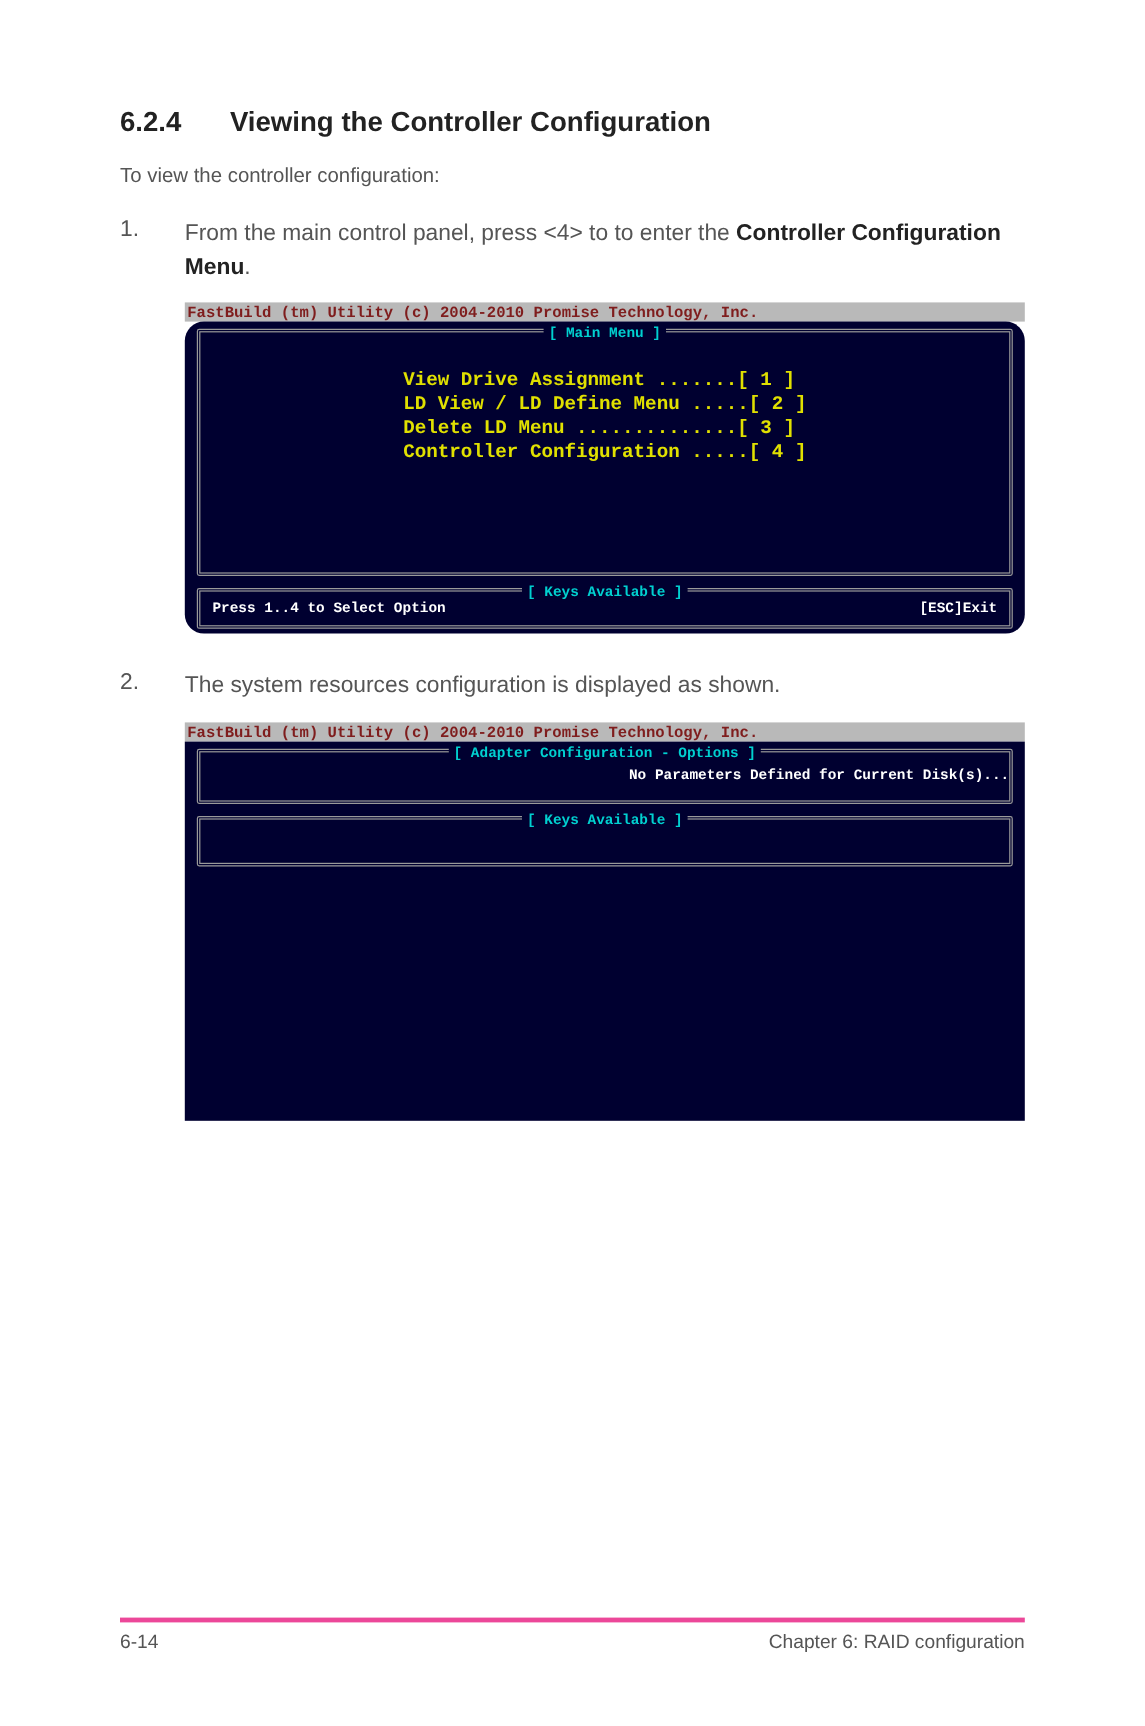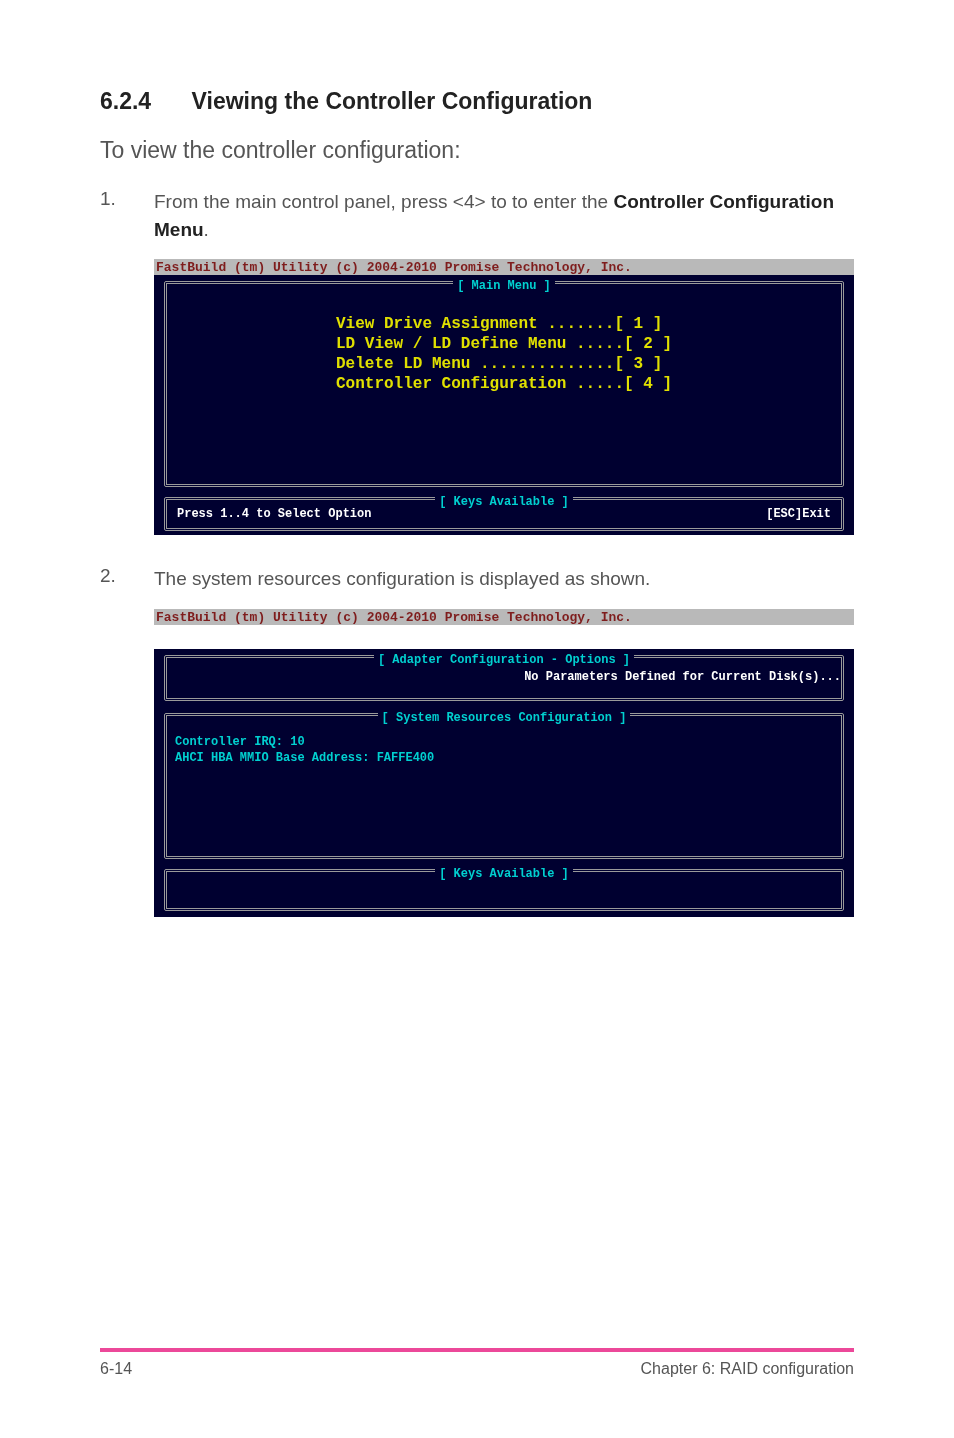--- a/index.html
+++ b/index.html
@@ -1,29 +1,29 @@
 <!DOCTYPE html>
 <html><head>
 <meta charset="utf-8">
 <style>
   * { box-sizing: border-box; margin: 0; padding: 0; }
   html, body { width: 954px; height: 1438px; background: #ffffff; font-family: Arial, Helvetica, sans-serif; color: #333; }
   .page { padding: 88px 100px 0 100px; position: relative; height: 100%; }
   .section-num { font-size: 23px; font-weight: bold; color: #222; display: inline; text-align: right; }
   .section-title { font-size: 23px; font-weight: bold; color: #222; display: inline; margin-left: 36px; }
-  .intro { font-size: 23px; color: #555; margin-top: 22px; }
+  .intro { font-size: 17px; color: #555; margin-top: 22px; }
   .step-row { display: flex; margin-top: 24px; }
   .step-num { width: 54px; font-size: 19px; color: #555; flex-shrink: 0; }
   .step-text { font-size: 19px; color: #555; line-height: 1.45; }
   .step-text b { color: #222; font-weight: bold; }
 
   .terminal-wrap { margin-left: 54px; margin-top: 16px; width: 700px; }
   .term-header { font-family: "Courier New", monospace; font-size: 13px; font-weight: bold; color: #7f1d1d; background: #b9b9b9; padding: 1px 2px 0 2px; }
-  .term-body { background: #000030; height: 260px; position: relative; padding: 6px 10px 10px 10px; }
-  .term-body2 { background: #000030; height: 268px; position: relative; padding: 6px 10px 10px 10px; margin-top: 24px; }
+  .term-body { background: #000030; height: 260px; position: relative; padding: 6px 10px 10px 10px; border-radius: 16px; }
+  .term-body2 { background: #000030; height: 316px; position: relative; padding: 6px 10px 10px 10px; }
 
   .boxed { border: 3px double #9a9a9a; border-radius: 2px; position: relative; }
   .box-title-wrap { position: absolute; top: -9px; left: 0; right: 0; text-align: center; }
   .box-title { background: #000030; color: #00d0d0; font-family: "Courier New", monospace; font-size: 12px; font-weight: bold; padding: 0 4px; }
   .box-title.cyan { color: #00d0d0; }
 
   .menu-box { height: 206px; }
   .menu-list { margin-top: 30px; text-align: center; }
   .menu-list pre { display: inline-block; text-align: left; font-family: "Courier New", monospace; font-size: 16px; font-weight: bold; color: #e0e000; line-height: 1.25; white-space: pre; }
 
@@ -86,25 +86,20 @@
     <div class="step-text">The system resources configuration is displayed as shown.</div>
   </div>
 
   <div class="terminal-wrap">
     <div class="term-header">FastBuild (tm) Utility (c) 2004-2010 Promise Technology, Inc.</div>
     <div class="term-body2">
       <div class="boxed opt-box">
         <div class="box-title-wrap"><span class="box-title cyan">[ Adapter Configuration - Options ]</span></div>
         <div class="opt-text">No Parameters Defined for Current Disk(s)...</div>
       </div>
-      <div class="boxed sys-box">
-        <div class="box-title-wrap"><span class="box-title cyan">[ System Resources Configuration ]</span></div>
-        <div class="sys-text">Controller IRQ: 10
-AHCI HBA MMIO Base Address: FAFFE400</div>
-      </div>
       <div class="boxed keys-box2">
         <div class="box-title-wrap"><span class="box-title cyan">[ Keys Available ]</span></div>
       </div>
     </div>
   </div>
 
   <div class="footer">
     <span>6-14</span>
     <span>Chapter 6: RAID configuration</span>
   </div>

